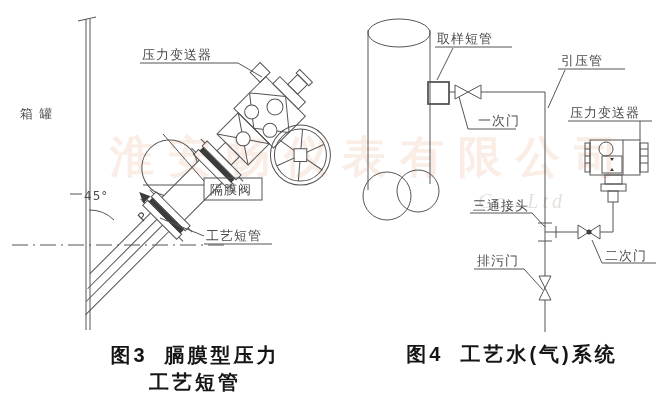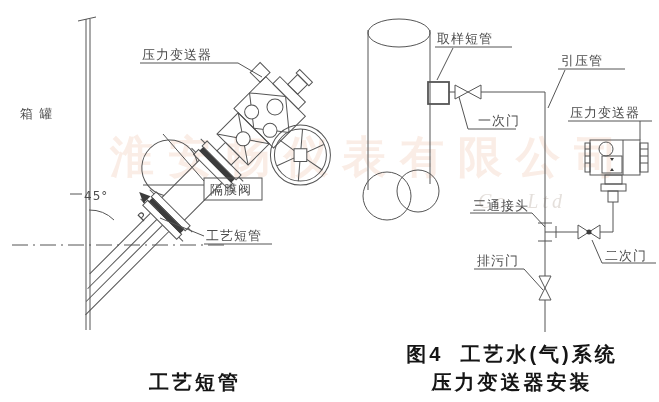--- a/index.html
+++ b/index.html
@@ -237,17 +237,17 @@
 
     <text x="265" y="260">二次门</text>
     <line x1="262" y1="263" x2="316" y2="263"></line>
     <line x1="262" y1="263" x2="252" y2="240"></line>
 
     <text x="137" y="265">排污门</text>
     <line x1="134" y1="269" x2="184" y2="269"></line>
     <line x1="184" y1="269" x2="203" y2="290"></line>
   </svg>
 
+  <div id="cap3a" class="caption">图3  膈膜型压力</div>
   <div id="cap3b" class="caption">工艺短管</div>
   <div id="cap4a" class="caption">图4  工艺水(气)系统</div>
-  <div id="cap4b" class="caption">压力变送器安装</div>
 
 </div>
 
 </body></html>

